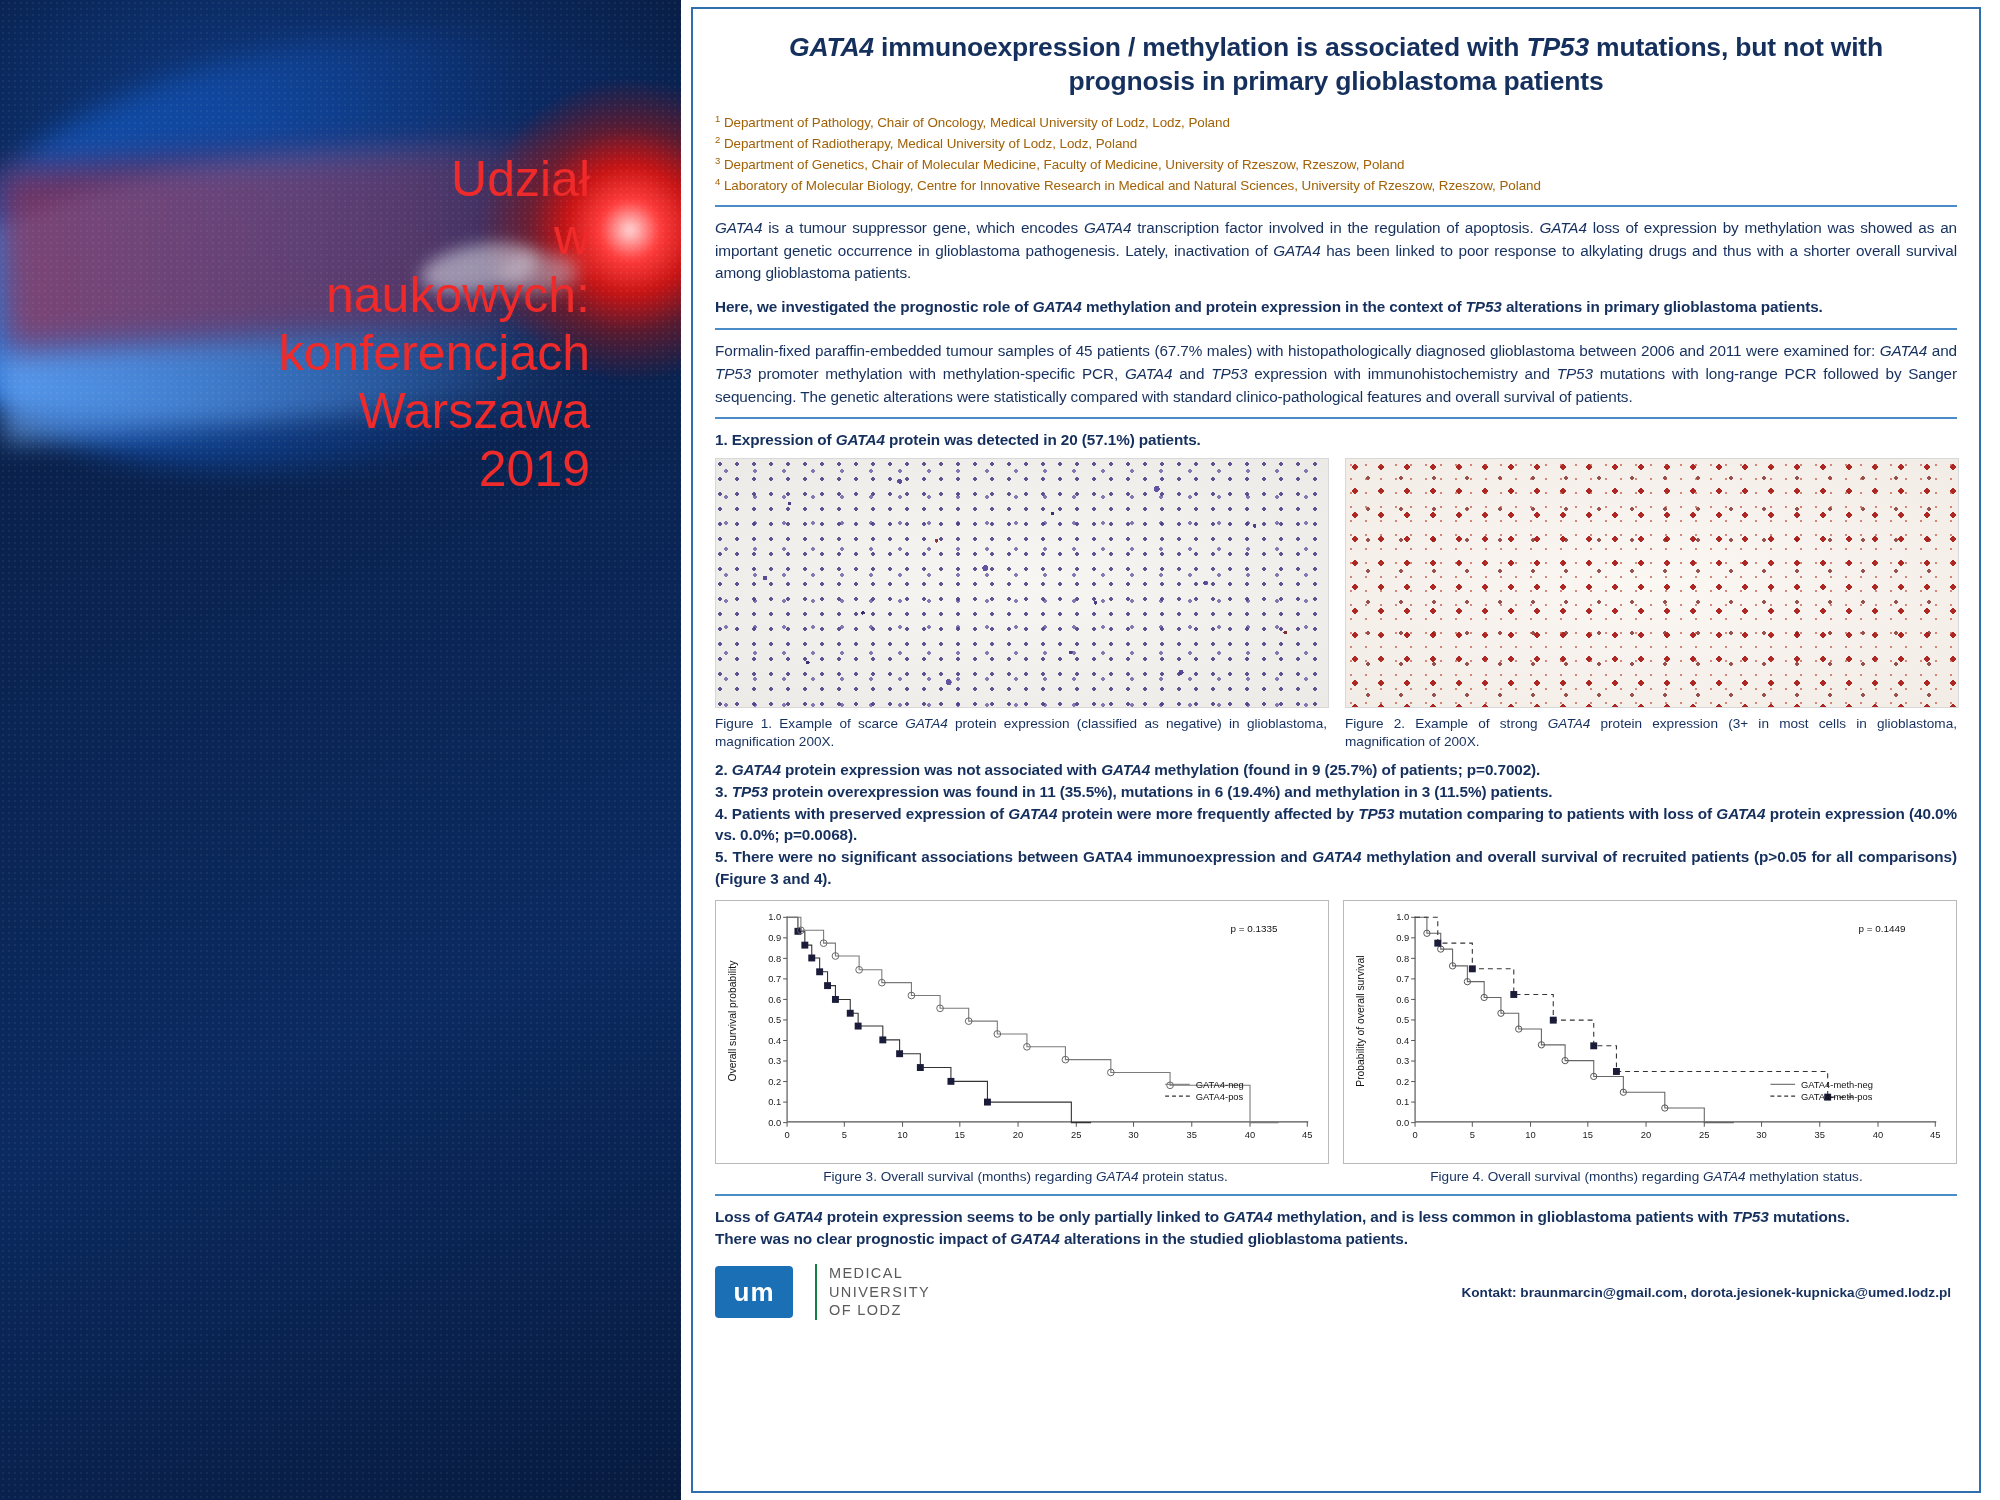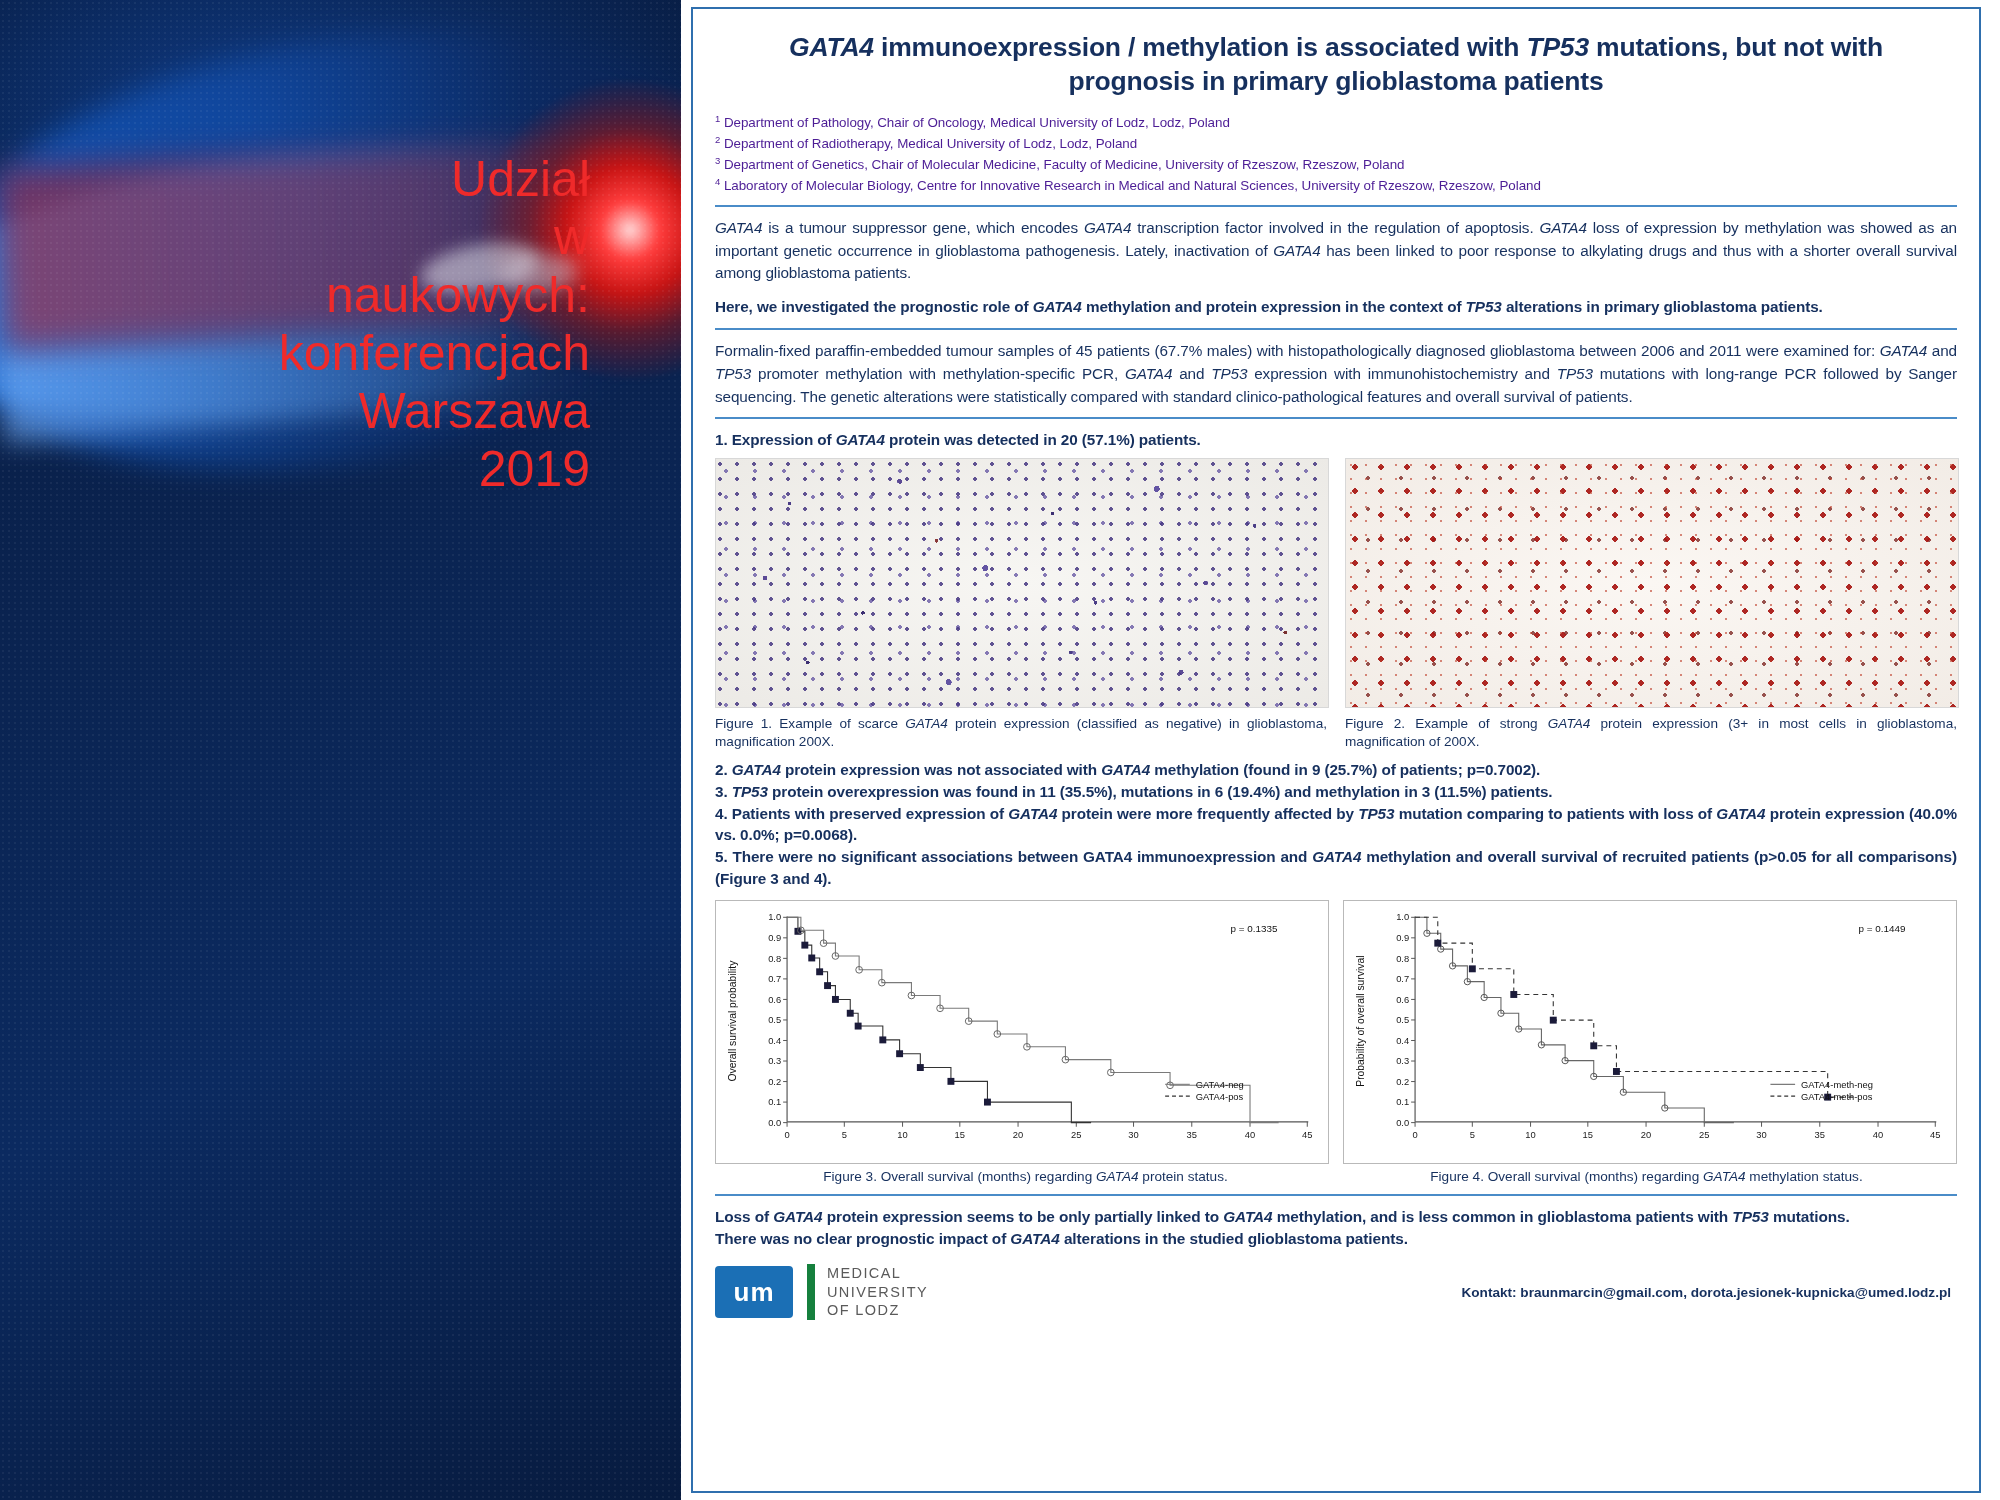--- a/index.html
+++ b/index.html
@@ -100,21 +100,21 @@
     font-size:26.5px;line-height:1.27;letter-spacing:-.2px;
     margin:12px 8px 0 8px;
   }
   .title i{font-style:italic;}
   .authors{
     color:#16305e;font-weight:bold;text-align:center;
     font-size:19.5px;margin-top:18px;letter-spacing:-.1px;
   }
   .authors sup{font-size:12px;}
   .affil{
-    color:#4c1d95;font-size:13.4px;line-height:1.45;margin-top:14px;letter-spacing:-.05px;
+    color:#a16207;font-size:13.4px;line-height:1.45;margin-top:14px;letter-spacing:-.05px;
   }
   .affil div{white-space:nowrap;}
   .affil sup{font-size:9.5px;}
   hr.rule{
     border:none;border-top:2px solid #4a8cc8;margin:9px 0 10px 0;
   }
   .abstract{
     color:#16305e;font-size:15.3px;line-height:1.49;text-align:justify;
     letter-spacing:-.1px;
   }
@@ -195,22 +195,22 @@
   #footer{
     display:flex;align-items:center;margin-top:14px;gap:14px;
   }
   #um-logo{
     width:78px;height:52px;background:#1b6fb5;border-radius:4px;
     display:flex;align-items:center;justify-content:center;
     color:#fff;font-weight:bold;font-size:26px;letter-spacing:1px;
     font-family:"Liberation Sans", sans-serif;
   }
   #um-text{
-    border-left:8px solid #15803d;padding-left:12px;
-    color:#5a5a5a;font-size:14.5px;line-height:1.28;letter-spacing:1.4px;
+    border-left:2px solid #15803d;padding-left:12px;
+    color:#5a5a5a;font-size:14.5px;line-height:1.28;letter-spacing:1.4px;margin-left:8px;
   }
   #contact{
     margin-left:auto;color:#16305e;font-size:13.6px;font-weight:bold;
     padding-right:6px;
   }
   text{font-family:"Liberation Sans", sans-serif;}
 </style>
 </head>
 <body>
 

